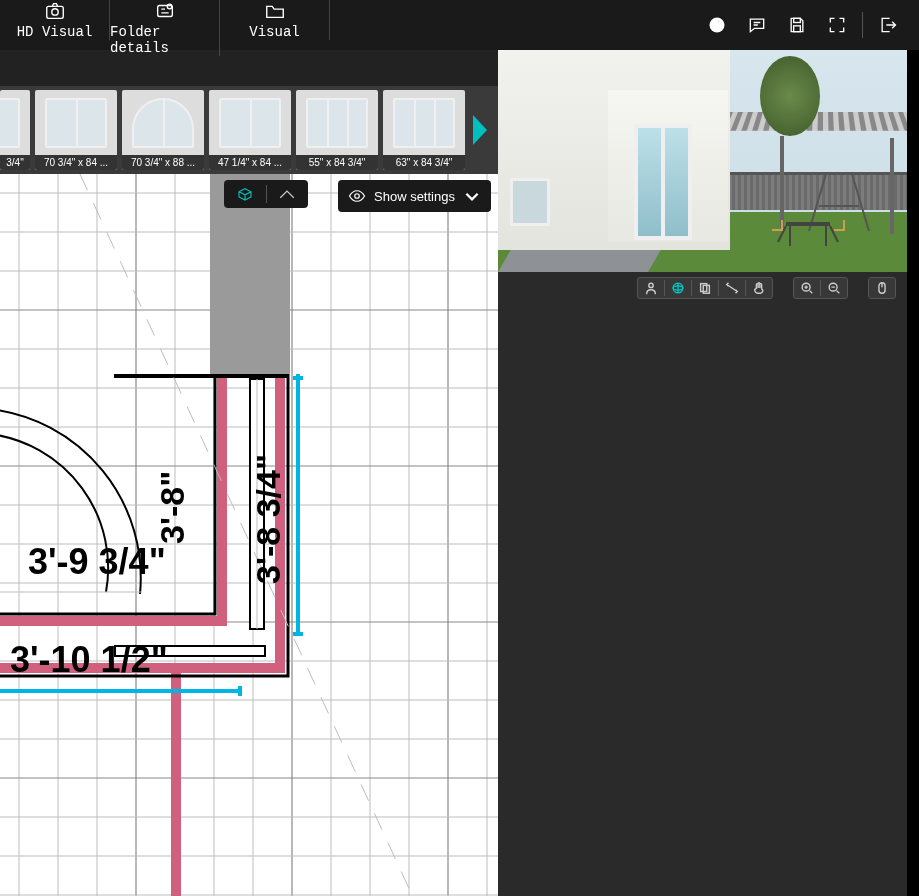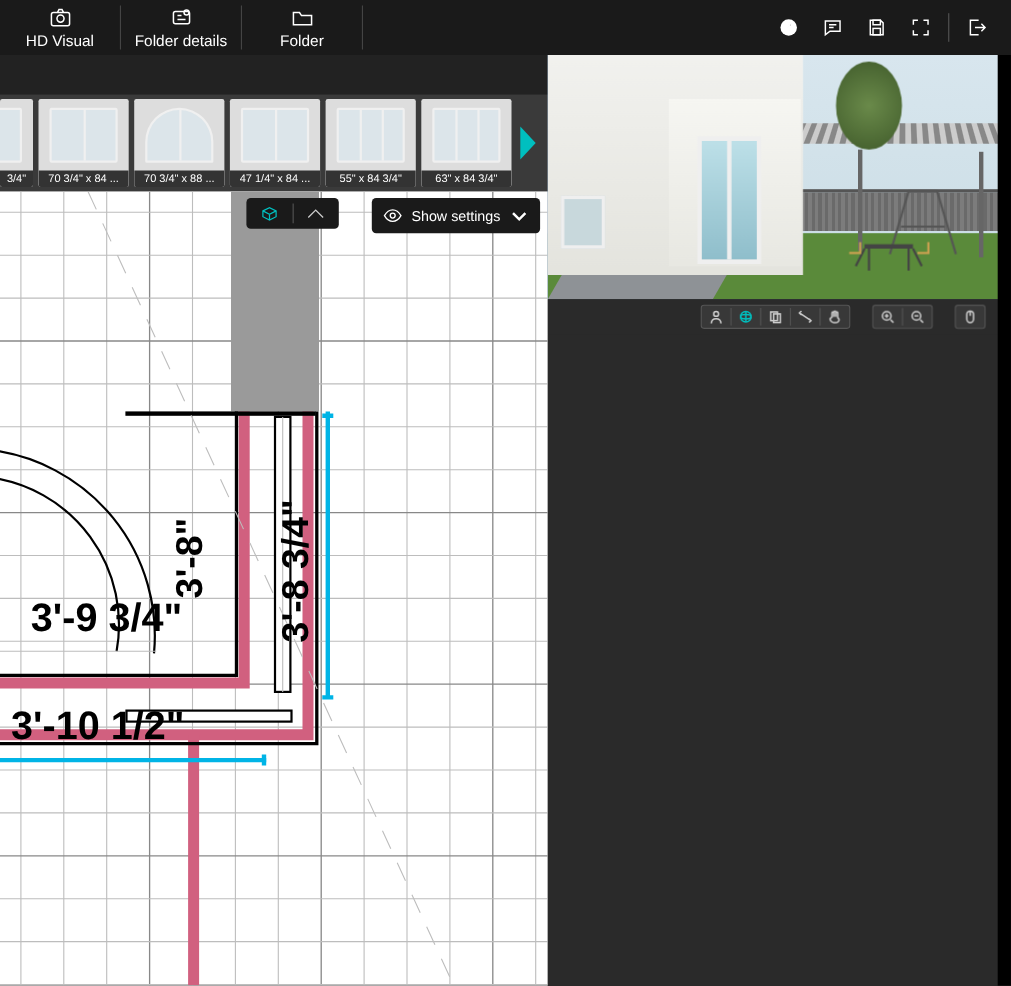--- a/index.html
+++ b/index.html
@@ -1,18 +1,18 @@
 <!DOCTYPE html>
 <html><head>
 <meta charset="utf-8">
 <style>
   html,body{margin:0;padding:0;width:919px;height:896px;background:#2a2a2a;font-family:"Segoe UI",Arial,sans-serif;overflow:hidden;color:#fff;}
   *{box-sizing:border-box;}
   .top-toolbar{height:50px;background:#1a1a1a;display:flex;align-items:stretch;}
-  .tb-left{display:flex;align-items:center;}
+  .tb-left{display:flex;align-items:flex-start;font-family:Liberation Mono, monospace;}
   .tb-btn{width:110px;display:flex;flex-direction:column;align-items:center;justify-content:center;border-right:1px solid #444;cursor:pointer;font-size:14px;gap:2px;}
   .tb-btn svg{width:22px;height:22px;stroke:#fff;fill:none;stroke-width:1.5;}
   .tb-right{margin-left:auto;display:flex;align-items:center;gap:18px;padding-right:20px;}
   .icon-btn{width:22px;height:22px;display:flex;align-items:center;justify-content:center;cursor:pointer;}
   .icon-btn svg{width:20px;height:20px;stroke:#fff;fill:none;stroke-width:1.6;}
   .tb-right .sep{width:1px;height:26px;background:#555;margin:0 -4px;}
   .dark-strip{height:36px;background:#222;}
   .thumbs-row{position:relative;height:88px;background:#3a3a3a;display:flex;align-items:center;gap:5px;padding-left:0;}
   .thumb{width:82px;height:80px;background:#ddd;border-radius:2px;position:relative;cursor:pointer;overflow:hidden;flex-shrink:0;}
   .thumb.half{width:30px;}
@@ -72,21 +72,21 @@
           <rect x="4" y="6" width="16" height="12" rx="2"></rect>
           <path d="M8 10h4M8 14h8"></path>
           <circle cx="17" cy="7" r="2.5"></circle>
         </svg>
       <span>Folder details</span>
     </div>
     <div class="tb-btn">
       <svg viewBox="0 0 24 24">
           <path d="M3 7h6l2 3h10v9H3z"></path>
         </svg>
-      <span>Folder</span>
+      <span>Visual</span>
     </div>
   </div>
   <div class="tb-right">
     <div class="icon-btn">
       <svg viewBox="0 0 24 24">
           <circle cx="12" cy="12" r="9" fill="#fff" stroke="none"></circle>
           <text x="12" y="16" text-anchor="middle" font-size="13" font-weight="bold" fill="#1a1a1a" font-family="Arial">?</text>
         </svg>
     </div>
     <div class="icon-btn">

